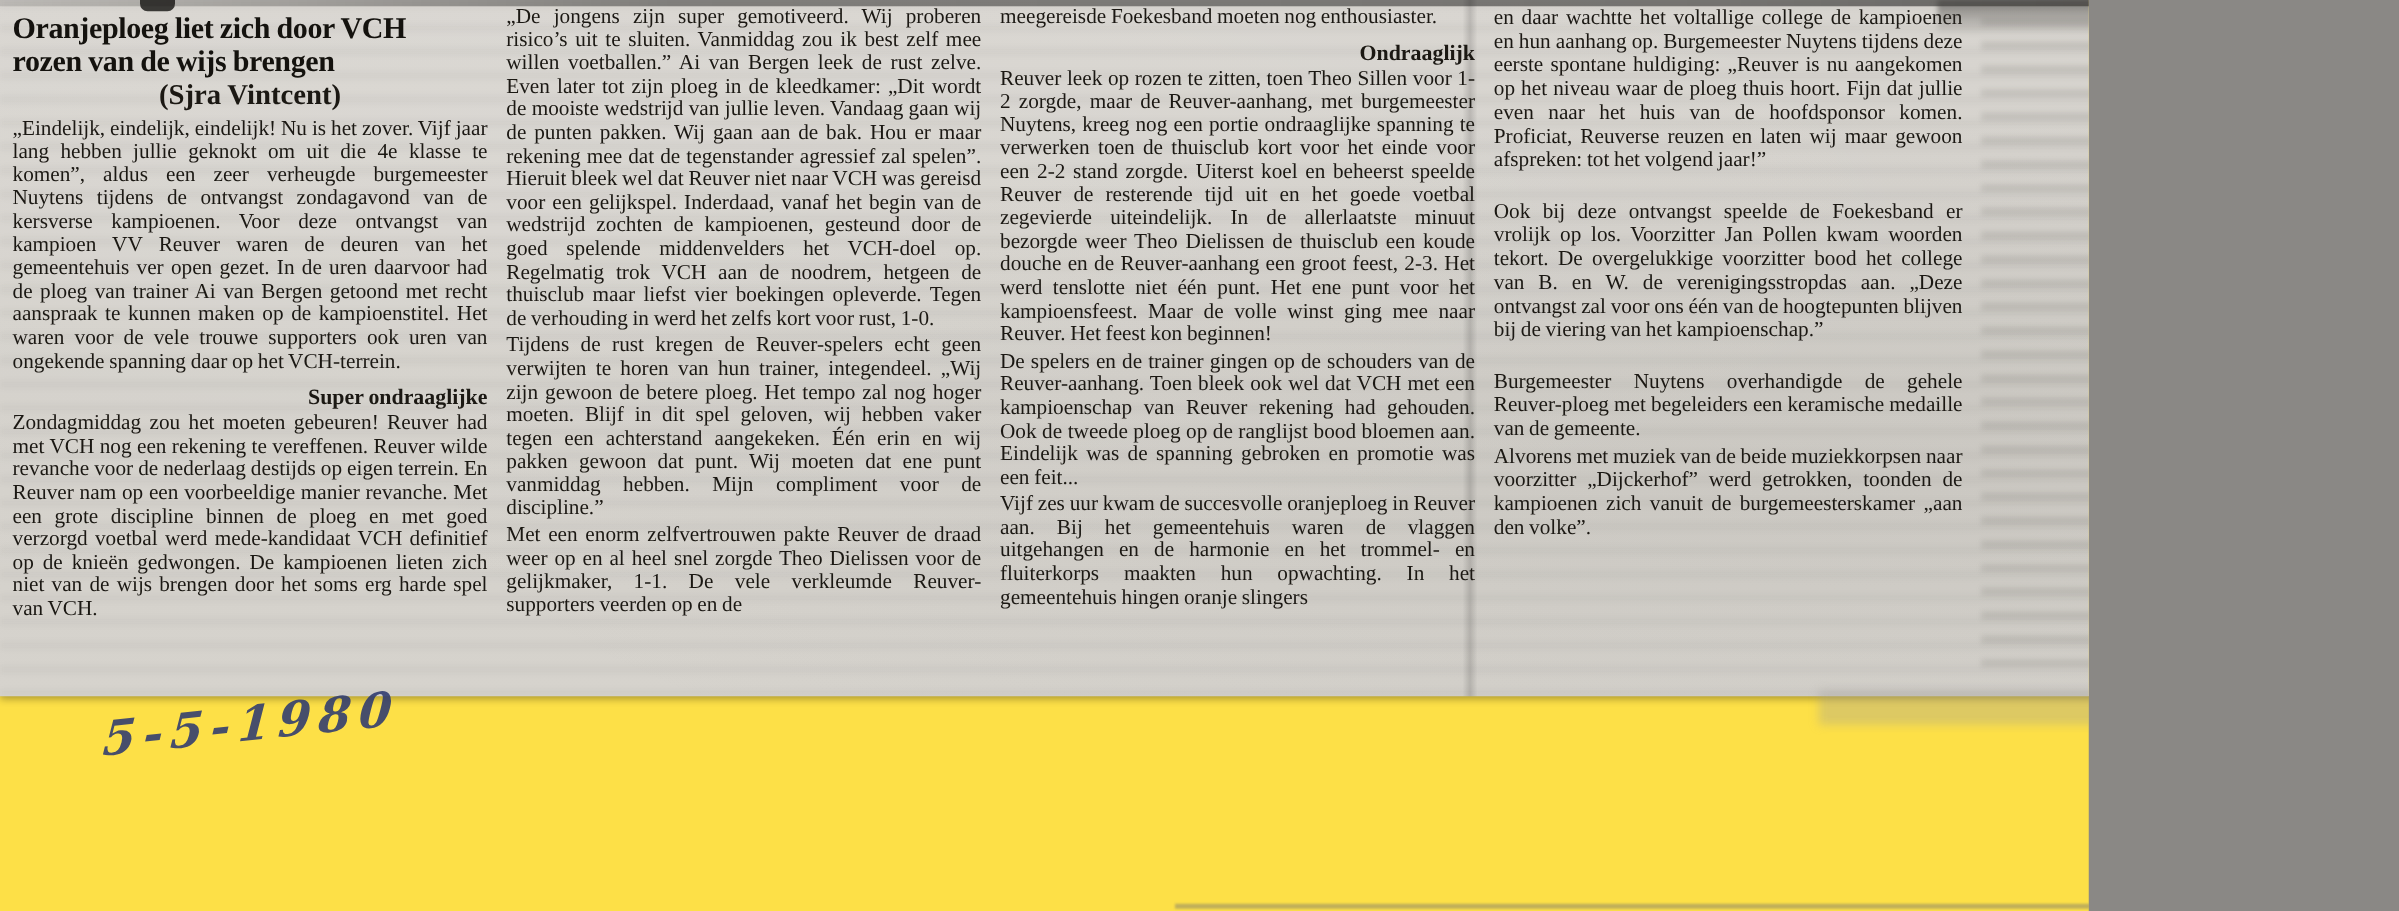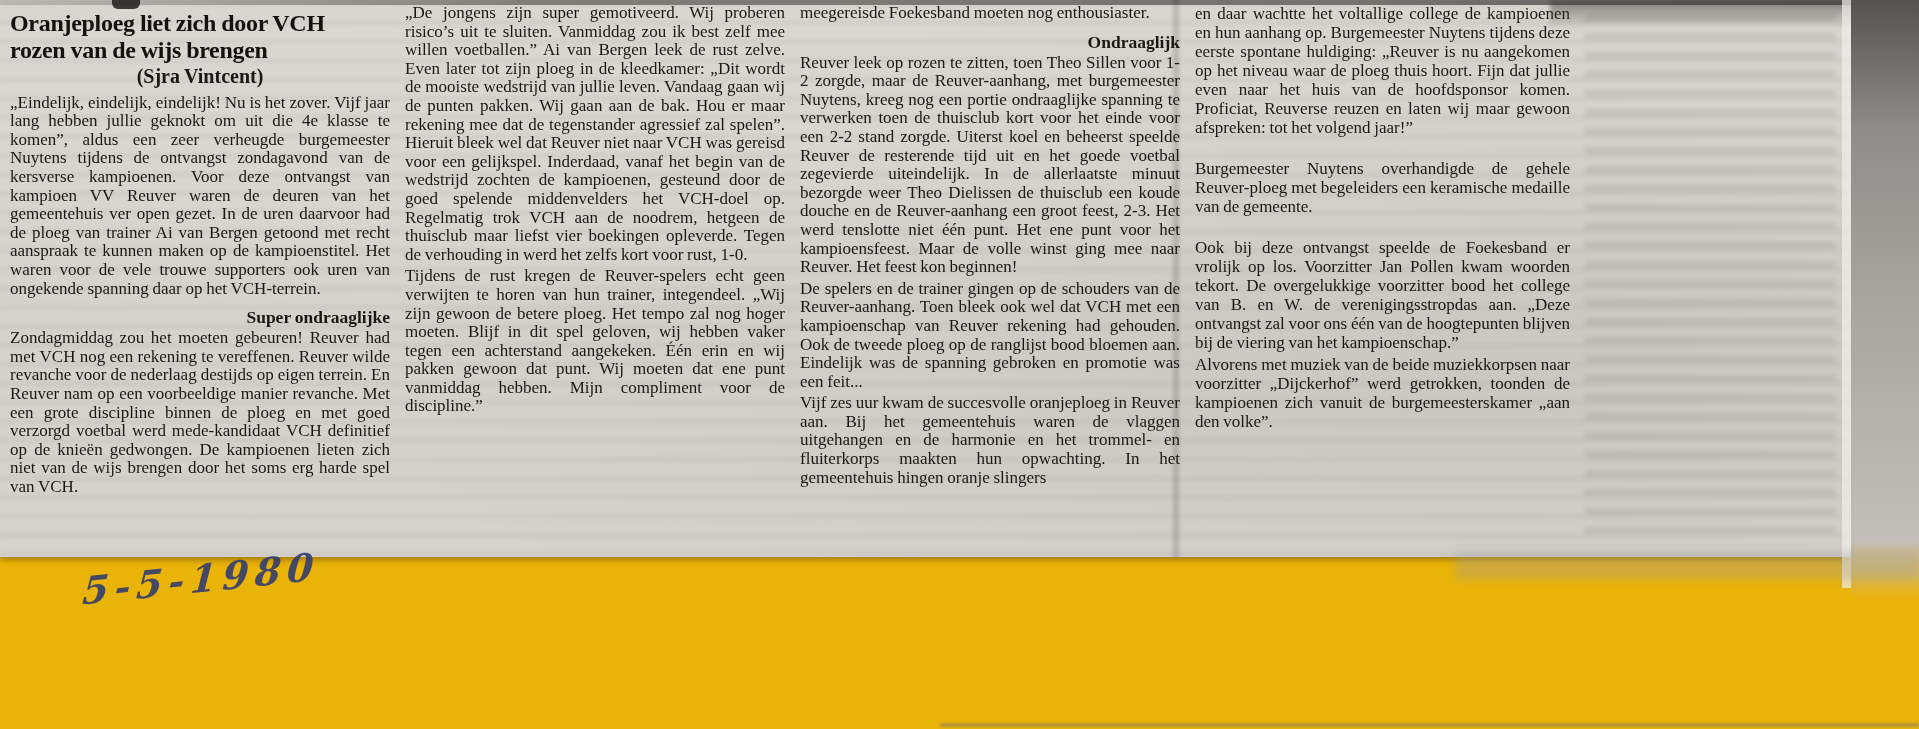--- a/index.html
+++ b/index.html
@@ -1,18 +1,18 @@
 <!DOCTYPE html>
 <html lang="nl"><head>
 <meta charset="utf-8">
 <style>
   html,body{margin:0;padding:0;background:#8a8885;}
   .scan{
-    position:relative;width:1919px;height:729px;overflow:hidden;
-    background:#eab308;
+    position:relative;width:1671px;height:729px;overflow:hidden;
+    background:#fde047;
     font-family:"Liberation Serif","DejaVu Serif",serif;
   }
   
   .paper{
     position:absolute;left:0;top:0;width:1851px;height:557px;
     background:
       radial-gradient(ellipse at 20% 30%, rgba(255,255,255,0.10), rgba(255,255,255,0) 60%),
       radial-gradient(ellipse at 80% 70%, rgba(90,88,84,0.08), rgba(0,0,0,0) 55%),
       linear-gradient(180deg,#d8d5d0 0%,#d3d0ca 55%,#d6d3cd 100%);
     box-shadow:0 3px 6px rgba(0,0,0,0.30);
@@ -73,21 +73,21 @@
   .col{
     width:380px;flex:0 0 380px;
     font-size:17px;line-height:18.6px;text-align:justify;
     word-spacing:-0.5px;hyphens:auto;
   }
   .col.last{width:375px;flex:0 0 375px;line-height:19px;}
   .headline{
     font-weight:bold;font-size:24px;line-height:27px;letter-spacing:-0.3px;
     text-align:left;margin:6px 0 3px 0;color:#14120e;
   }
-  .byline{font-weight:bold;font-size:20px;text-align:center;margin:2px 0 8px 0;}
+  .byline{font-weight:bold;font-size:23px;text-align:center;margin:2px 0 8px 0;}
   .col p{margin:0;}
   .col h3{font-size:17.5px;line-height:19px;font-weight:bold;text-align:right;margin:10px 0 2px 0;}
   .col p.small-gap{margin-top:3px;}
   .col.last p.big-gap{margin-top:22px;}
   
   .handwriting{
     position:absolute;left:82px;top:556px;
     font-family:"DejaVu Serif",serif;font-style:italic;font-weight:bold;
     font-size:38px;letter-spacing:6px;color:#2e3a70;opacity:0.88;
     transform:rotate(-6deg) skewX(-10deg);
@@ -112,34 +112,35 @@
       </div>
       <div class="byline">(Sjra Vintcent)</div>
       <p>„Eindelijk, eindelijk, eindelijk! Nu is het zover. Vijf jaar lang hebben jullie geknokt om uit die 4e klasse te komen”, aldus een zeer verheugde burgemeester Nuytens tijdens de ontvangst zondagavond van de kersverse kampioenen. Voor deze ontvangst van kampioen VV Reuver waren de deuren van het gemeentehuis ver open gezet. In de uren daarvoor had de ploeg van trainer Ai van Bergen getoond met recht aanspraak te kunnen maken op de kampioenstitel. Het waren voor de vele trouwe supporters ook uren van ongekende spanning daar op het VCH-terrein.</p>
       <h3>Super ondraaglijke</h3>
       <p>Zondagmiddag zou het moeten gebeuren! Reuver had met VCH nog een rekening te vereffenen. Reuver wilde revanche voor de nederlaag destijds op eigen terrein. En Reuver nam op een voorbeeldige manier revanche. Met een grote discipline binnen de ploeg en met goed verzorgd voetbal werd mede-kandidaat VCH definitief op de knieën gedwongen. De kampioenen lieten zich niet van de wijs brengen door het soms erg harde spel van VCH.</p>
     </div>
 
     <div class="col">
       <p>„De jongens zijn super gemotiveerd. Wij proberen risico’s uit te sluiten. Vanmiddag zou ik best zelf mee willen voetballen.” Ai van Bergen leek de rust zelve. Even later tot zijn ploeg in de kleedkamer: „Dit wordt de mooiste wedstrijd van jullie leven. Vandaag gaan wij de punten pakken. Wij gaan aan de bak. Hou er maar rekening mee dat de tegenstander agressief zal spelen”. Hieruit bleek wel dat Reuver niet naar VCH was gereisd voor een gelijkspel. Inderdaad, vanaf het begin van de wedstrijd zochten de kampioenen, gesteund door de goed spelende middenvelders het VCH-doel op. Regelmatig trok VCH aan de noodrem, hetgeen de thuisclub maar liefst vier boekingen opleverde. Tegen de verhouding in werd het zelfs kort voor rust, 1-0.</p>
       <p class="small-gap">Tijdens de rust kregen de Reuver-spelers echt geen verwijten te horen van hun trainer, integendeel. „Wij zijn gewoon de betere ploeg. Het tempo zal nog hoger moeten. Blijf in dit spel geloven, wij hebben vaker tegen een achterstand aangekeken. Één erin en wij pakken gewoon dat punt. Wij moeten dat ene punt vanmiddag hebben. Mijn compliment voor de discipline.”</p>
+      <p class="small-gap">Met een enorm zelfvertrouwen pakte Reuver de draad weer op en al heel snel zorgde Theo Dielissen voor de gelijkmaker, 1-1. De vele verkleumde Reuver-supporters veerden op en de</p>
     </div>
 
     <div class="col">
       <p>meegereisde Foekesband moeten nog enthousiaster.</p>
       <h3>Ondraaglijk</h3>
       <p>Reuver leek op rozen te zitten, toen Theo Sillen voor 1-2 zorgde, maar de Reuver-aanhang, met burgemeester Nuytens, kreeg nog een portie ondraaglijke spanning te verwerken toen de thuisclub kort voor het einde voor een 2-2 stand zorgde. Uiterst koel en beheerst speelde Reuver de resterende tijd uit en het goede voetbal zegevierde uiteindelijk. In de allerlaatste minuut bezorgde weer Theo Dielissen de thuisclub een koude douche en de Reuver-aanhang een groot feest, 2-3. Het werd tenslotte niet één punt. Het ene punt voor het kampioensfeest. Maar de volle winst ging mee naar Reuver. Het feest kon beginnen!</p>
       <p class="small-gap">De spelers en de trainer gingen op de schouders van de Reuver-aanhang. Toen bleek ook wel dat VCH met een kampioenschap van Reuver rekening had gehouden. Ook de tweede ploeg op de ranglijst bood bloemen aan. Eindelijk was de spanning gebroken en promotie was een feit...</p>
       <p class="small-gap">Vijf zes uur kwam de succesvolle oranjeploeg in Reuver aan. Bij het gemeentehuis waren de vlaggen uitgehangen en de harmonie en het trommel- en fluiterkorps maakten hun opwachting. In het gemeentehuis hingen oranje slingers</p>
     </div>
 
     <div class="col last">
       <p>en daar wachtte het voltallige college de kampioenen en hun aanhang op. Burgemeester Nuytens tijdens deze eerste spontane huldiging: „Reuver is nu aangekomen op het niveau waar de ploeg thuis hoort. Fijn dat jullie even naar het huis van de hoofdsponsor komen. Proficiat, Reuverse reuzen en laten wij maar gewoon afspreken: tot het volgend jaar!”</p>
+      <p class="big-gap">Ook bij deze ontvangst speelde de Foekesband er vrolijk op los. Voorzitter Jan Pollen kwam woorden tekort. De overgelukkige voorzitter bood het college van B. en W. de verenigingsstropdas aan. „Deze ontvangst zal voor ons één van de hoogtepunten blijven bij de viering van het kampioenschap.”</p>
       <p class="big-gap">Burgemeester Nuytens overhandigde de gehele Reuver-ploeg met begeleiders een keramische medaille van de gemeente.</p>
-      <p class="big-gap">Ook bij deze ontvangst speelde de Foekesband er vrolijk op los. Voorzitter Jan Pollen kwam woorden tekort. De overgelukkige voorzitter bood het college van B. en W. de verenigingsstropdas aan. „Deze ontvangst zal voor ons één van de hoogtepunten blijven bij de viering van het kampioenschap.”</p>
       <p class="small-gap">Alvorens met muziek van de beide muziekkorpsen naar voorzitter „Dijckerhof” werd getrokken, toonden de kampioenen zich vanuit de burgemeesterskamer „aan den volke”.</p>
     </div>
 
   </div>
 
   <div class="top-edge"></div>
   <div class="top-left-mark"></div>
   <div class="top-right-shade"></div>
   <div class="edge-highlight"></div>
   <div class="edge-dark"></div>

